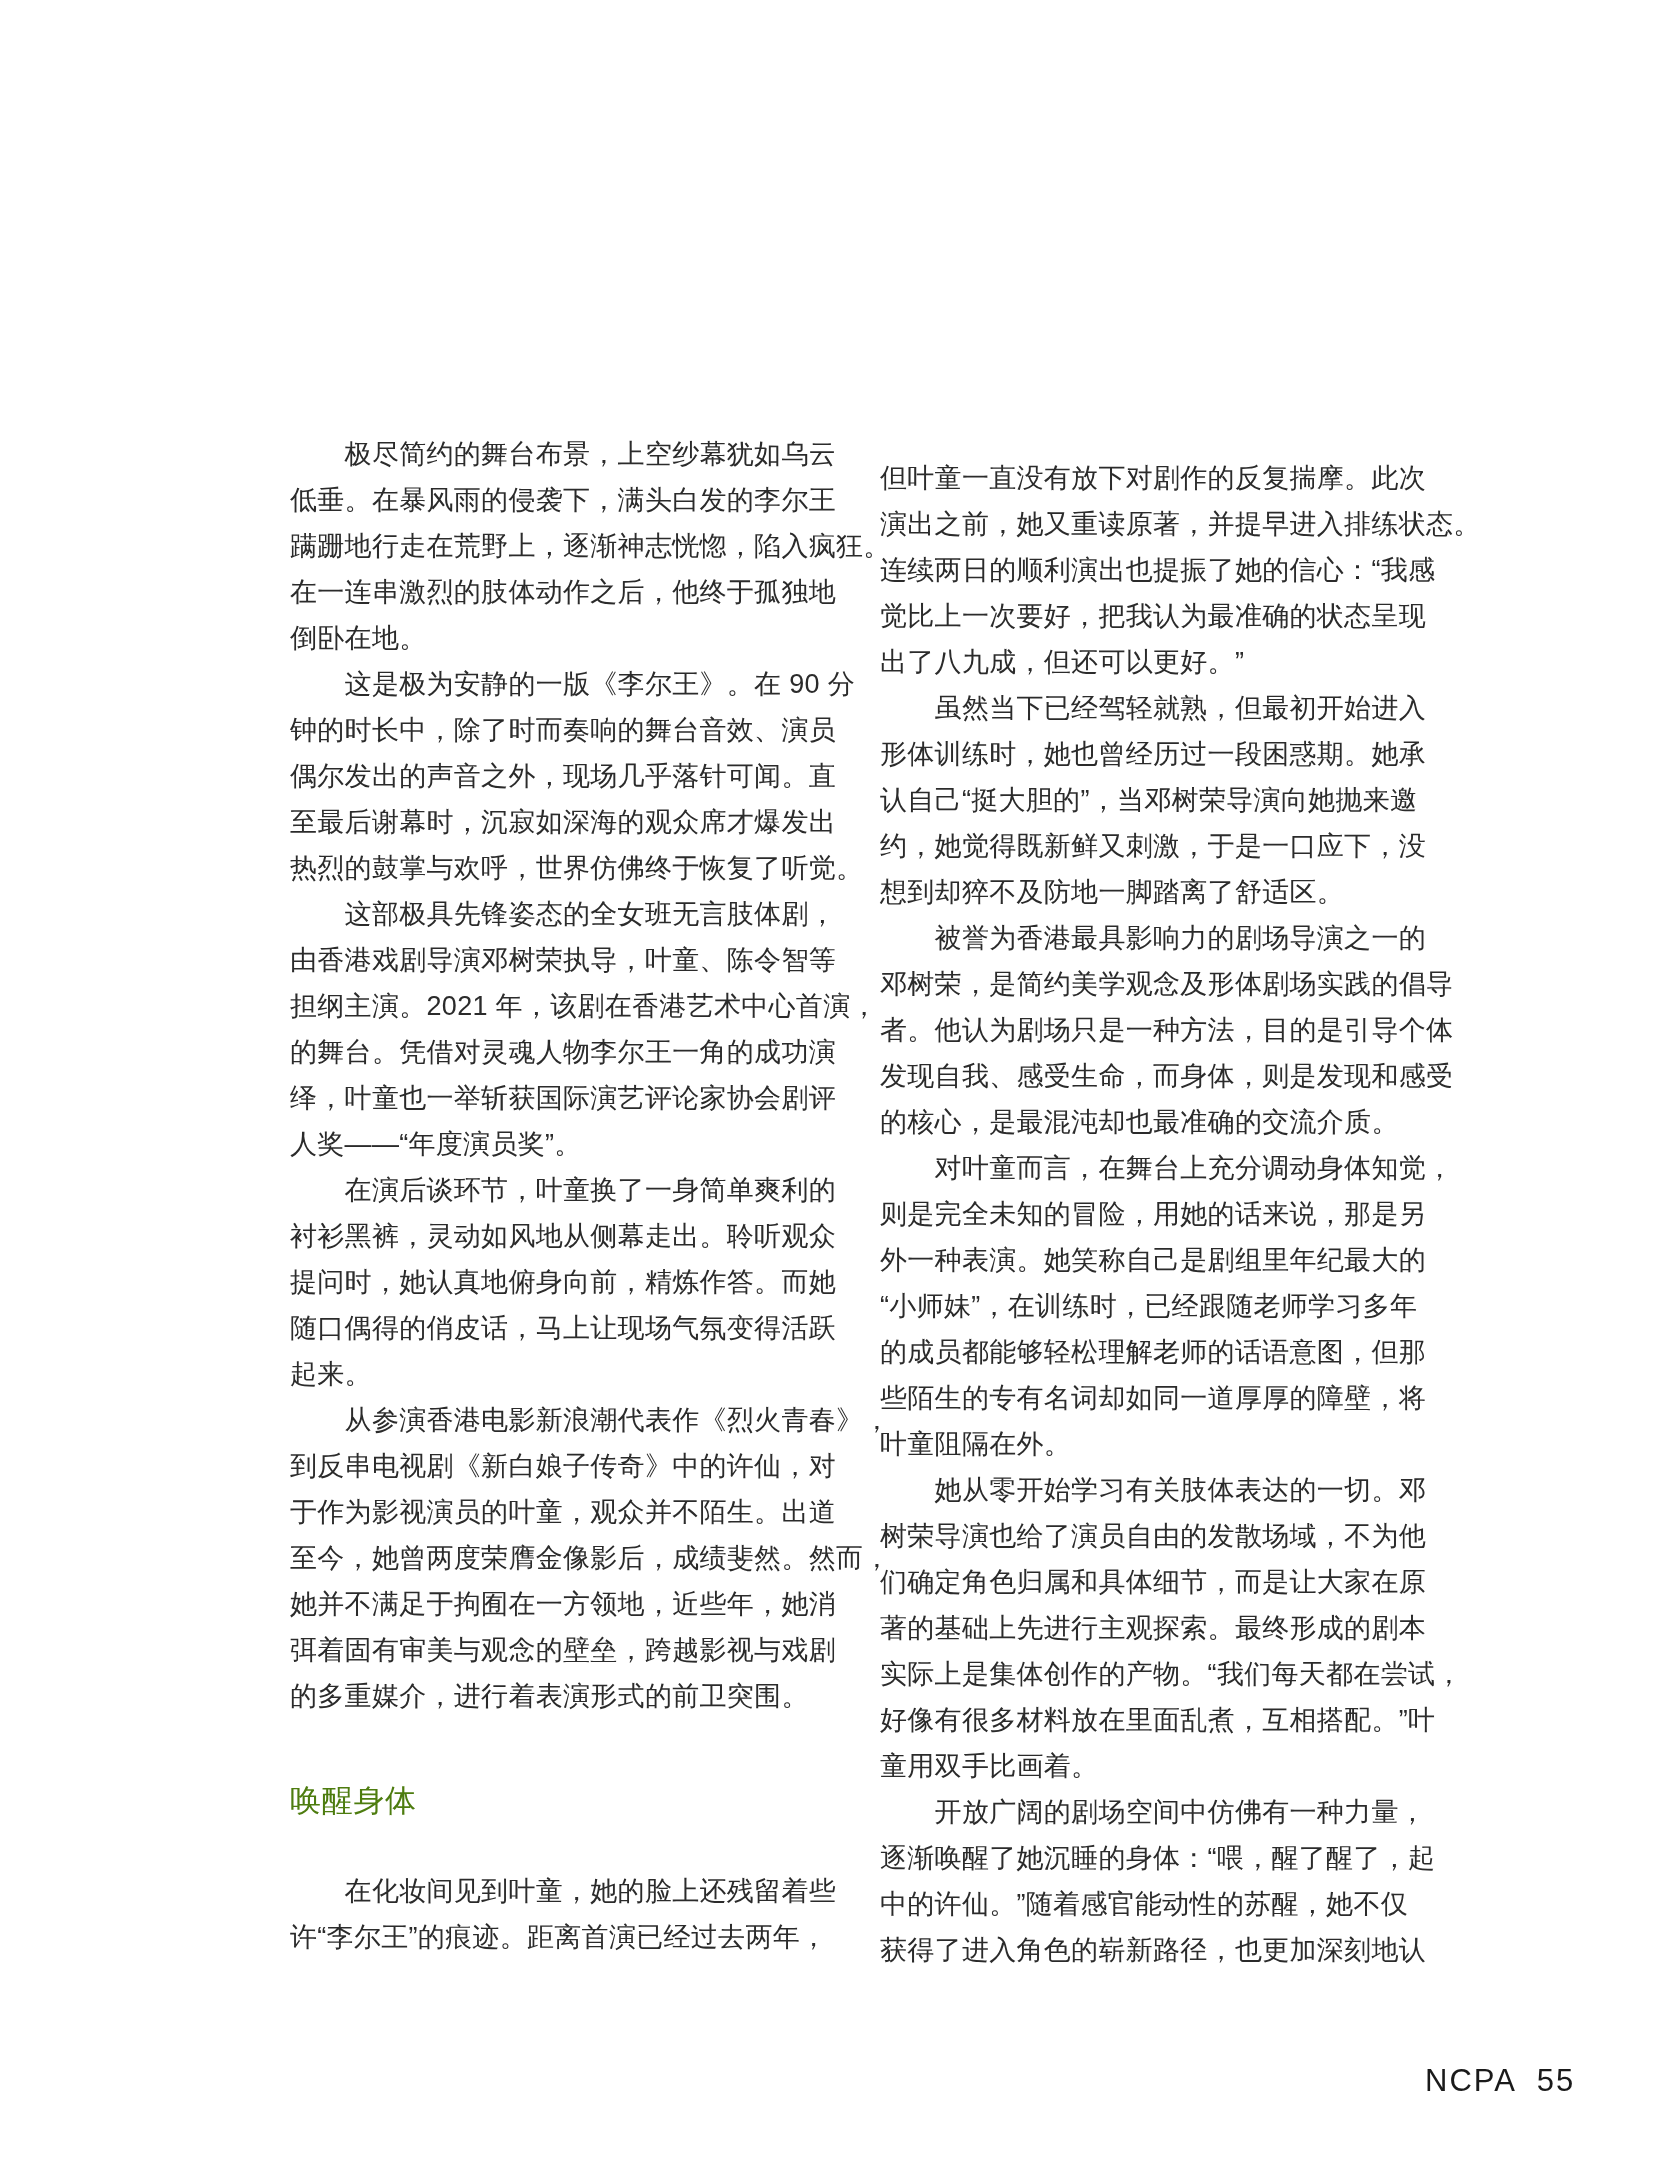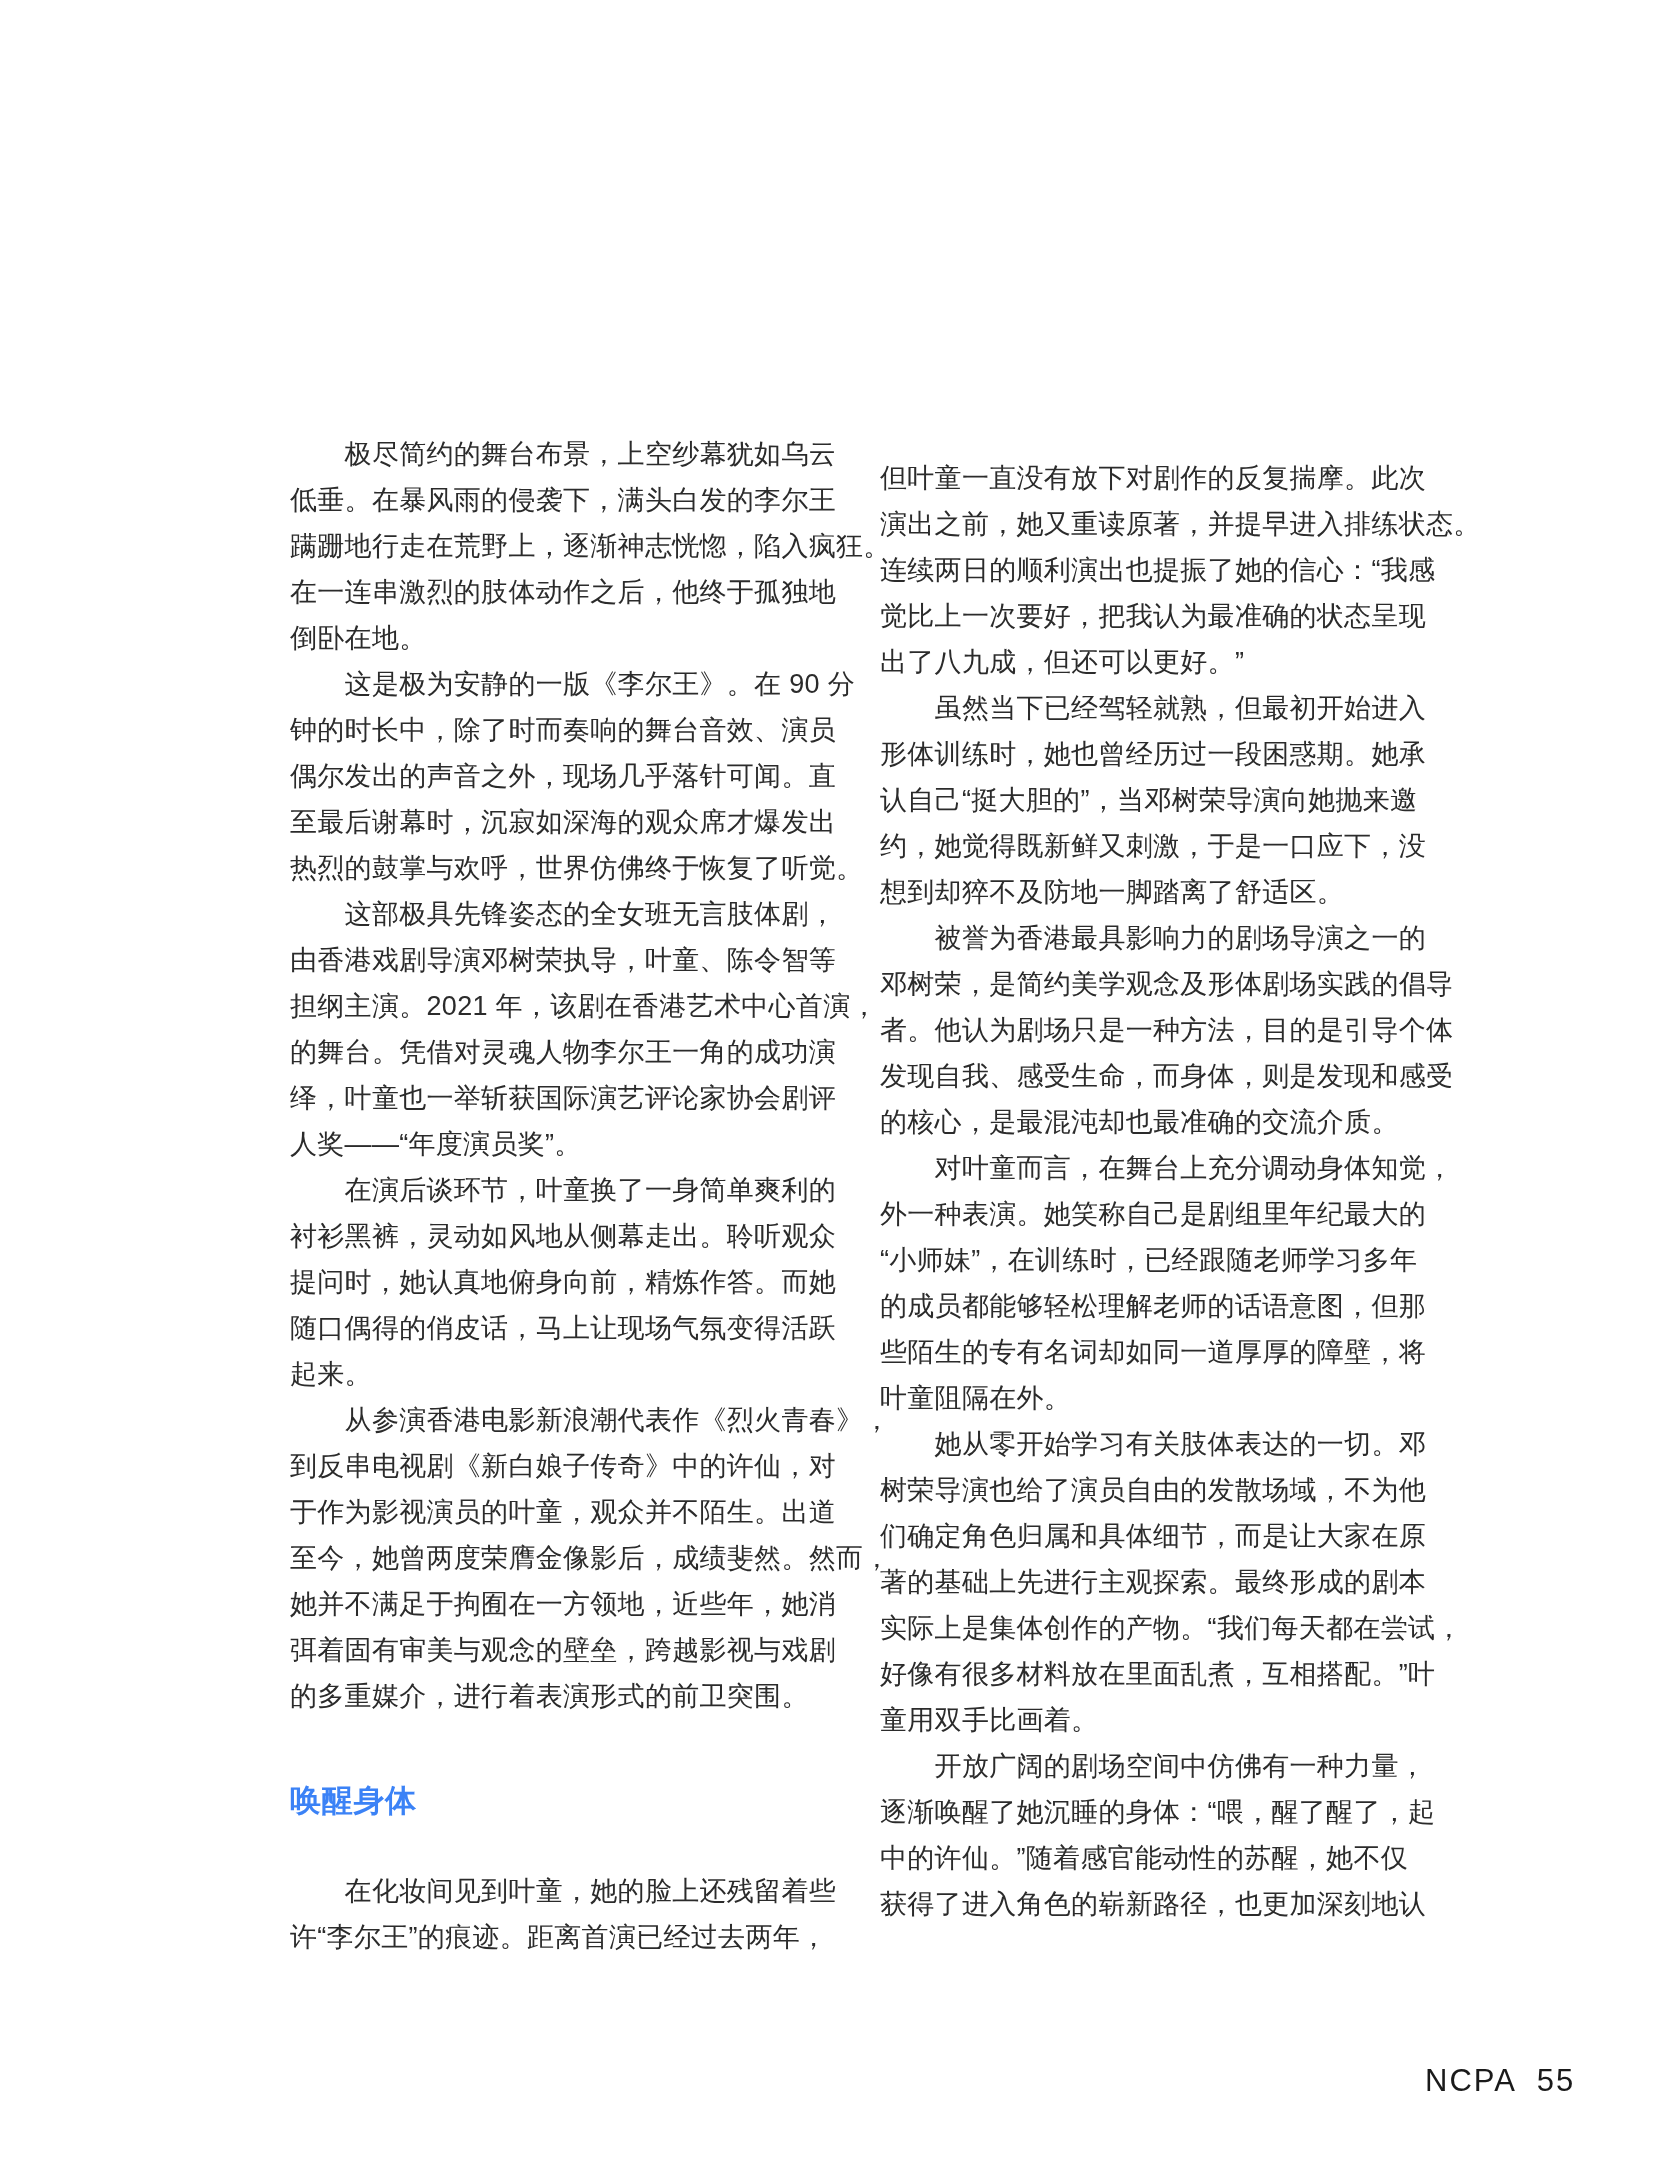--- a/index.html
+++ b/index.html
@@ -23,22 +23,22 @@
   .col-left  { left: 290px;  width: 558px; }
   .col-right { left: 880px; width: 561px; margin-top: 24px; }
   .text-line {
     height: 46px;
     white-space: nowrap;
   }
   .section-heading {
     margin: 65px 0 16px 0;
     font-size: 31px;
     line-height: 34px;
-    font-weight: bold;
-    color: #3b82f6;
+    font-weight: normal;
+    color: #4d7c0f;
     letter-spacing: 0.7px;
   }
   .after-heading { margin-top: 50px; }
   .page-footer {
     position: absolute;
     left: 1425px;
     top: 2065px;
     font-size: 31px;
     line-height: 31px;
     color: #1a1a1a;
@@ -101,20 +101,21 @@
         <div class="text-line">形体训练时，她也曾经历过一段困惑期。她承</div>
         <div class="text-line">认自己“挺大胆的”，当邓树荣导演向她抛来邀</div>
         <div class="text-line">约，她觉得既新鲜又刺激，于是一口应下，没</div>
         <div class="text-line">想到却猝不及防地一脚踏离了舒适区。</div>
         <div class="text-line">　　被誉为香港最具影响力的剧场导演之一的</div>
         <div class="text-line">邓树荣，是简约美学观念及形体剧场实践的倡导</div>
         <div class="text-line">者。他认为剧场只是一种方法，目的是引导个体</div>
         <div class="text-line">发现自我、感受生命，而身体，则是发现和感受</div>
         <div class="text-line">的核心，是最混沌却也最准确的交流介质。</div>
         <div class="text-line">　　对叶童而言，在舞台上充分调动身体知觉，</div>
+        <div class="text-line">则是完全未知的冒险，用她的话来说，那是另</div>
         <div class="text-line">外一种表演。她笑称自己是剧组里年纪最大的</div>
         <div class="text-line">“小师妹”，在训练时，已经跟随老师学习多年</div>
         <div class="text-line">的成员都能够轻松理解老师的话语意图，但那</div>
         <div class="text-line">些陌生的专有名词却如同一道厚厚的障壁，将</div>
         <div class="text-line">叶童阻隔在外。</div>
         <div class="text-line">　　她从零开始学习有关肢体表达的一切。邓</div>
         <div class="text-line">树荣导演也给了演员自由的发散场域，不为他</div>
         <div class="text-line">们确定角色归属和具体细节，而是让大家在原</div>
         <div class="text-line">著的基础上先进行主观探索。最终形成的剧本</div>
         <div class="text-line">实际上是集体创作的产物。“我们每天都在尝试，</div>

